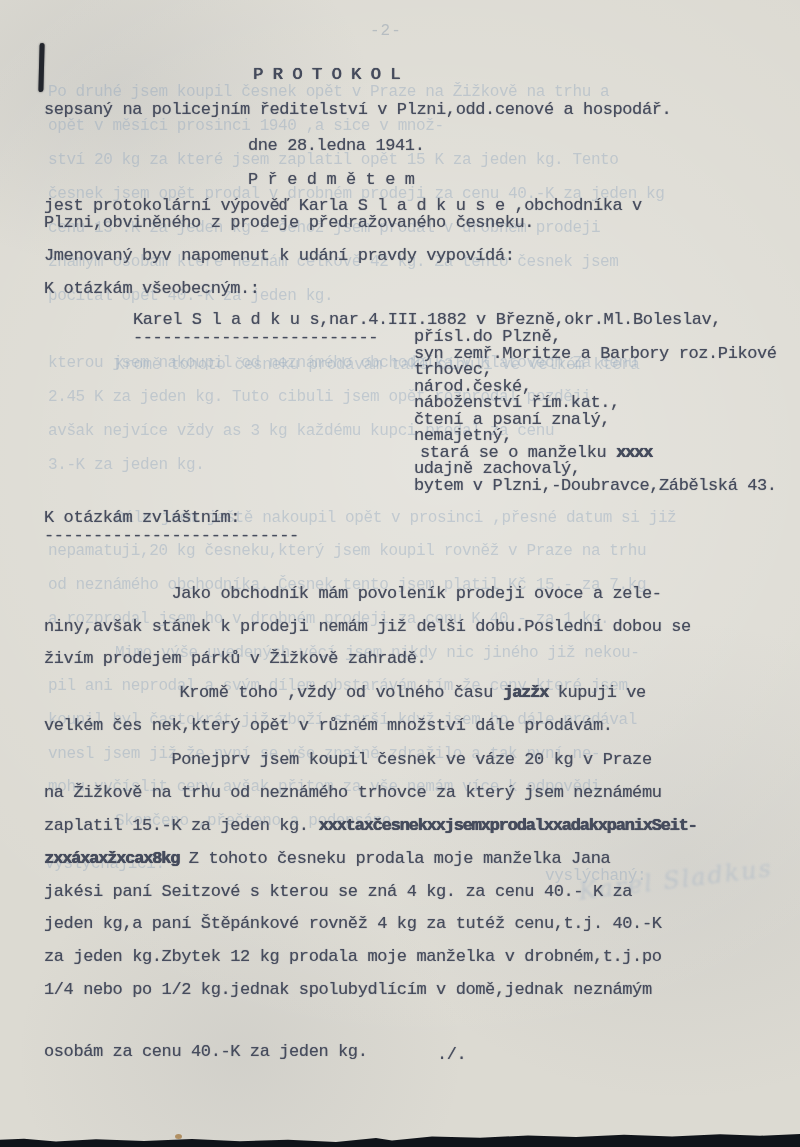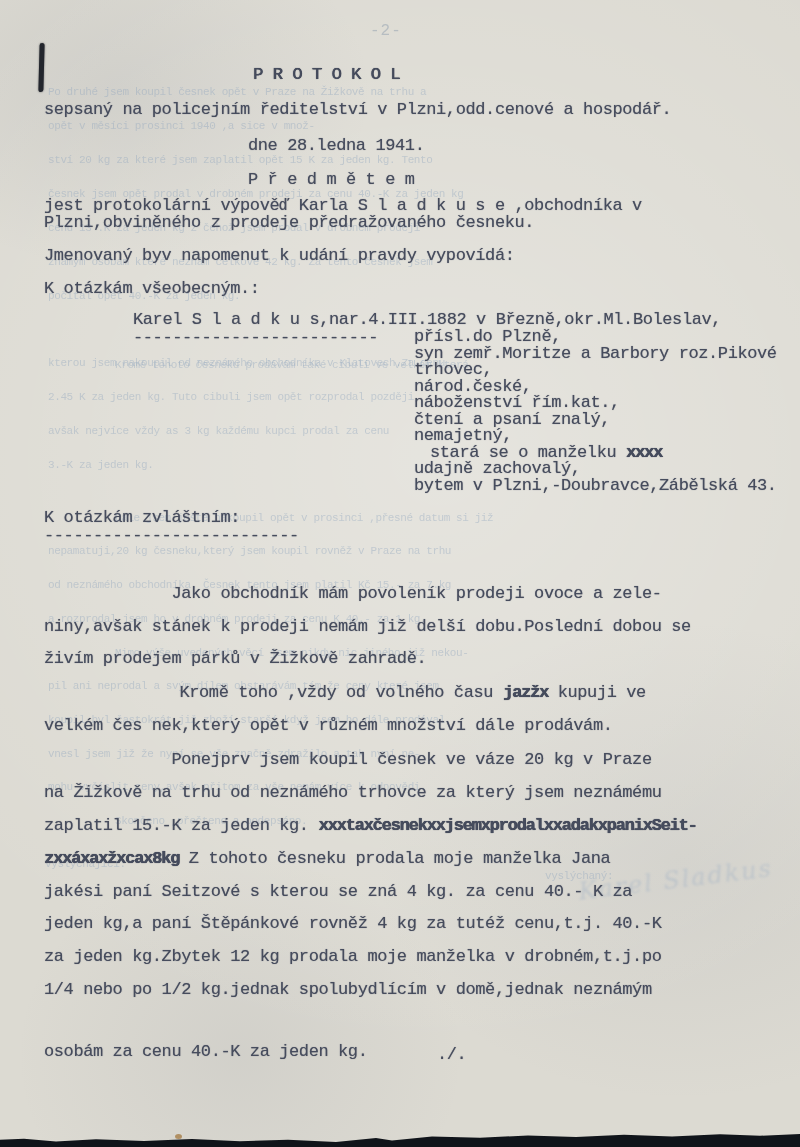--- a/index.html
+++ b/index.html
@@ -17,21 +17,21 @@
   
   .tl{
     position:absolute;white-space:pre;font-size:17px;line-height:17px;
     color:#464c5d;text-shadow:0 0 1px rgba(70,76,93,0.65);
     letter-spacing:-0.4px;
   }
   .hv{text-shadow:0 0 1px rgba(60,66,83,0.9),0.6px 0 0 currentColor;}
   .xover{font-weight:bold;letter-spacing:-1.2px;text-shadow:0 0 1px rgba(60,66,83,0.9),0.5px 0 0 currentColor;}
   
   .gl{
-    position:absolute;white-space:pre;font-size:11px;line-height:17px;
+    position:absolute;white-space:pre;font-size:16px;line-height:17px;
     color:#8ea4bd;opacity:0.40;filter:blur(0.55px);letter-spacing:-0.4px;
   }
   .pagenum-ghost{
     position:absolute;top:22px;left:370px;font-size:16px;color:#97a4b2;
     opacity:0.55;filter:blur(0.6px);letter-spacing:1px;
   }
   .sig-ghost{
     position:absolute;top:866px;left:578px;
     font-family:"DejaVu Serif",serif;font-style:italic;font-size:24px;
     color:#93a8c2;opacity:0.35;filter:blur(1px);
@@ -96,21 +96,21 @@
       <div class="tl" style="top: 280px; left: 44px;"><span>K otázkám všeobecným.:</span></div>
       <div class="tl" style="top: 311px; left: 133px;"><span>Karel S l a d k u s,nar.4.III.1882 v Březně,okr.Ml.Boleslav,</span></div>
       <div class="tl" style="top: 329px; left: 133px;"><span>-------------------------</span></div>
       <div class="tl" style="top: 328px; left: 414px;"><span>přísl.do Plzně,</span></div>
       <div class="tl" style="top: 345px; left: 414px;"><span>syn zemř.Moritze a Barbory roz.Pikové</span></div>
       <div class="tl" style="top: 361px; left: 414px;"><span>trhovec,</span></div>
       <div class="tl" style="top: 378px; left: 414px;"><span>národ.české,</span></div>
       <div class="tl" style="top: 394px; left: 414px;"><span>náboženství řím.kat.,</span></div>
       <div class="tl" style="top: 411px; left: 414px;"><span>čtení a psaní znalý,</span></div>
       <div class="tl" style="top: 427px; left: 414px;"><span>nemajetný,</span></div>
-      <div class="tl" style="top: 444px; left: 430px; text-align: center;"><span>stará se o manželku </span><span class="xover">xxxx</span></div>
+      <div class="tl" style="top: 444px; left: 420px; text-align: center;"><span>stará se o manželku </span><span class="xover">xxxx</span></div>
       <div class="tl" style="top: 460px; left: 414px;"><span>udajně zachovalý,</span></div>
       <div class="tl" style="top: 477px; left: 414px;"><span>bytem v Plzni,-Doubravce,Zábělská 43.</span></div>
       <div class="tl" style="top: 509px; left: 44px;"><span>K otázkám zvláštním:</span></div>
       <div class="tl" style="top: 527px; left: 44px;"><span>--------------------------</span></div>
       <div class="tl" style="top: 585px; left: 44px;"><span>             Jako obchodník mám povoleník prodeji ovoce a zele-</span></div>
       <div class="tl" style="top: 618px; left: 44px;"><span>niny,avšak stánek k prodeji nemám již delší dobu.Poslední dobou se</span></div>
       <div class="tl" style="top: 650px; left: 44px;"><span>živím prodejem párků v Žižkově zahradě.</span></div>
       <div class="tl" style="top: 684px; left: 52px;"><span>             Kromě toho ,vždy od volného času </span><span class="xover">jazžx</span><span> kupuji ve</span></div>
       <div class="tl" style="top: 717px; left: 44px;"><span>velkém čes nek,který opět v různém množství dále prodávám.</span></div>
       <div class="tl" style="top: 751px; left: 44px;"><span>             Ponejprv jsem koupil česnek ve váze 20 kg v Praze</span></div>

